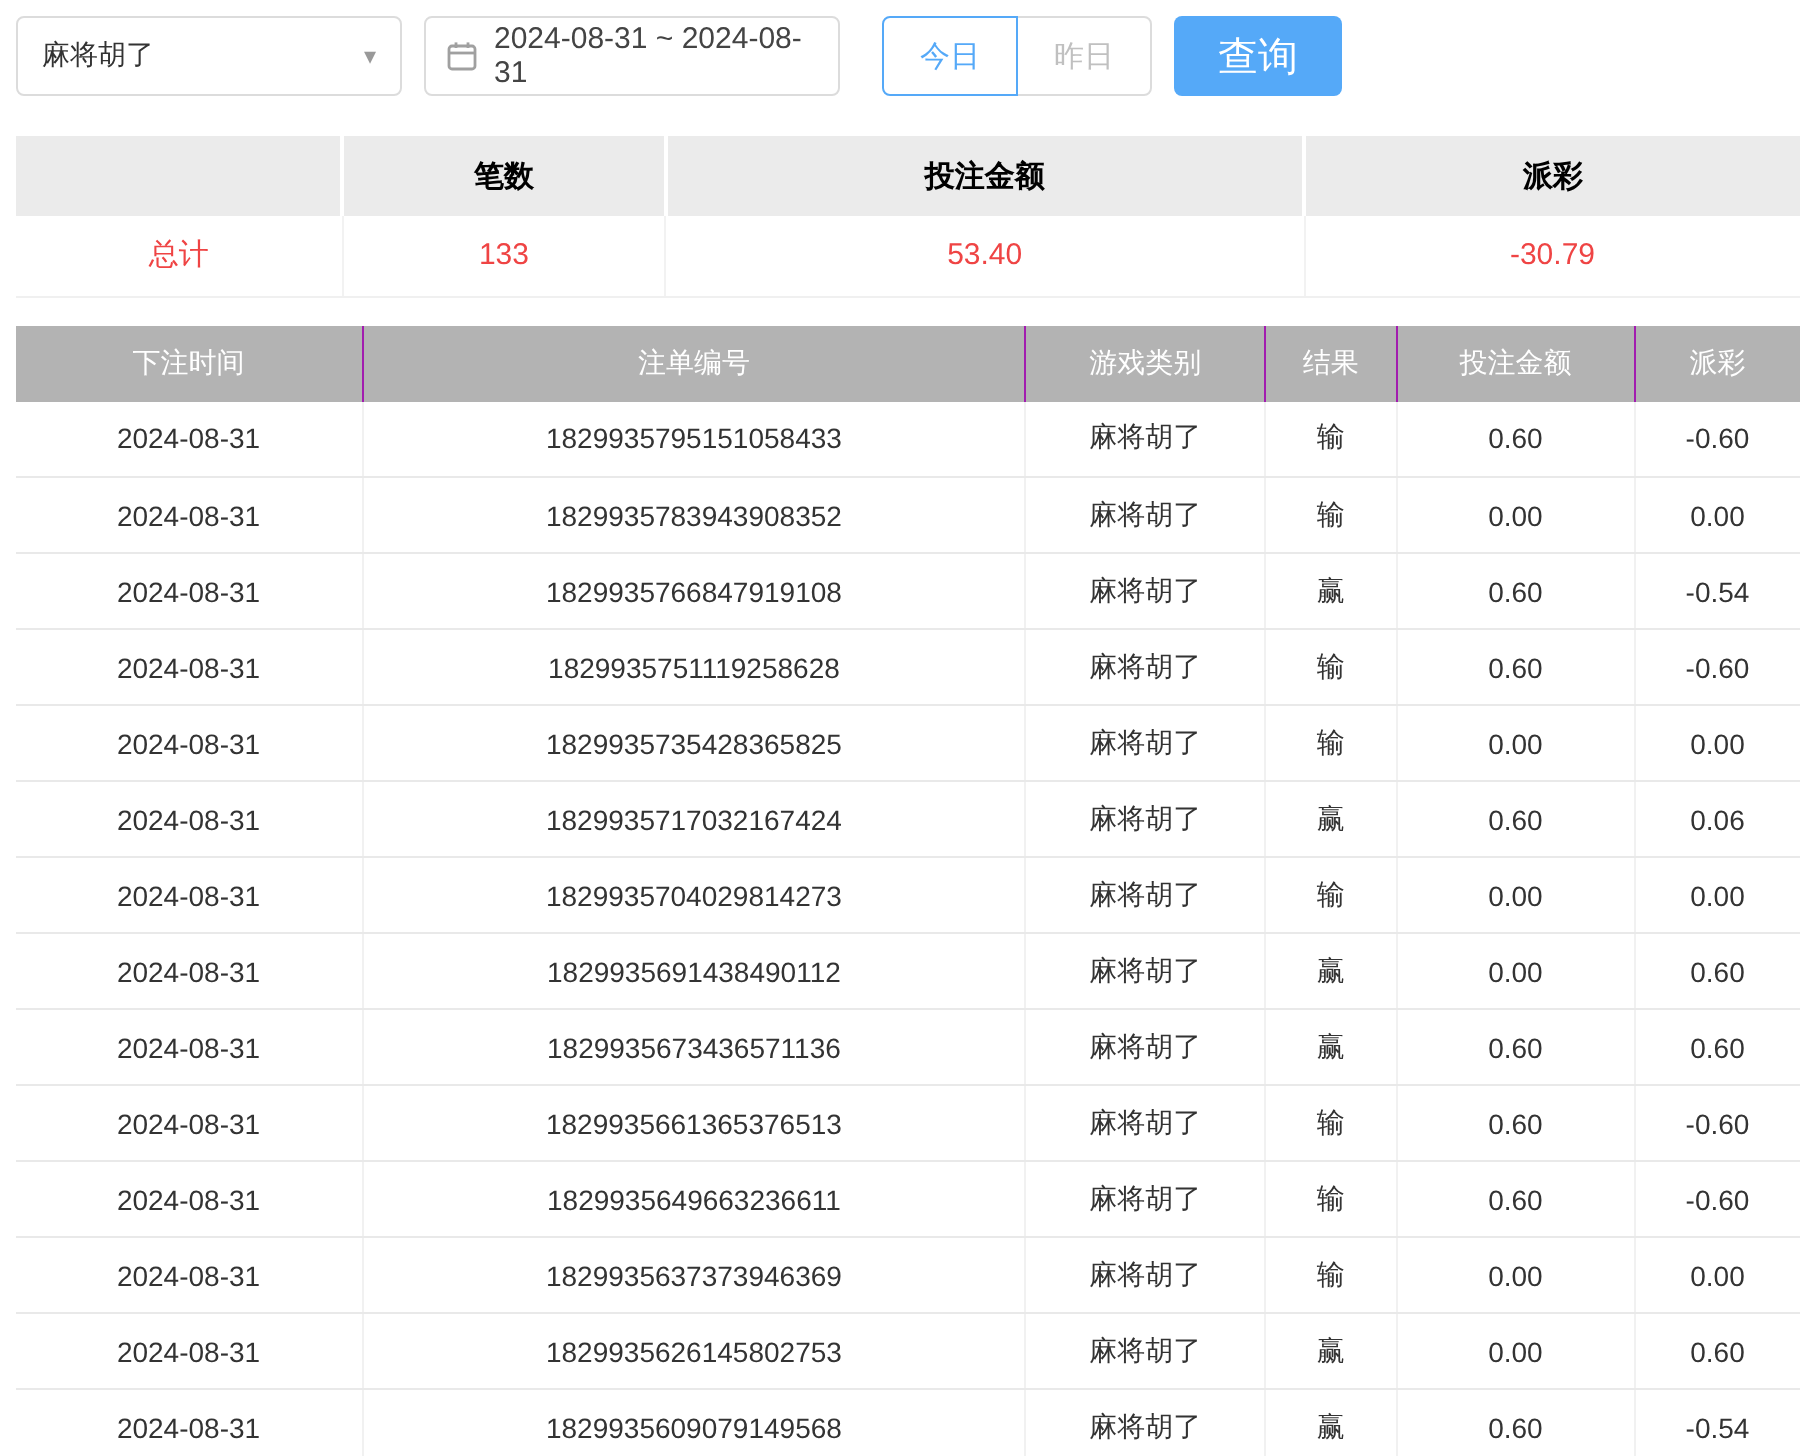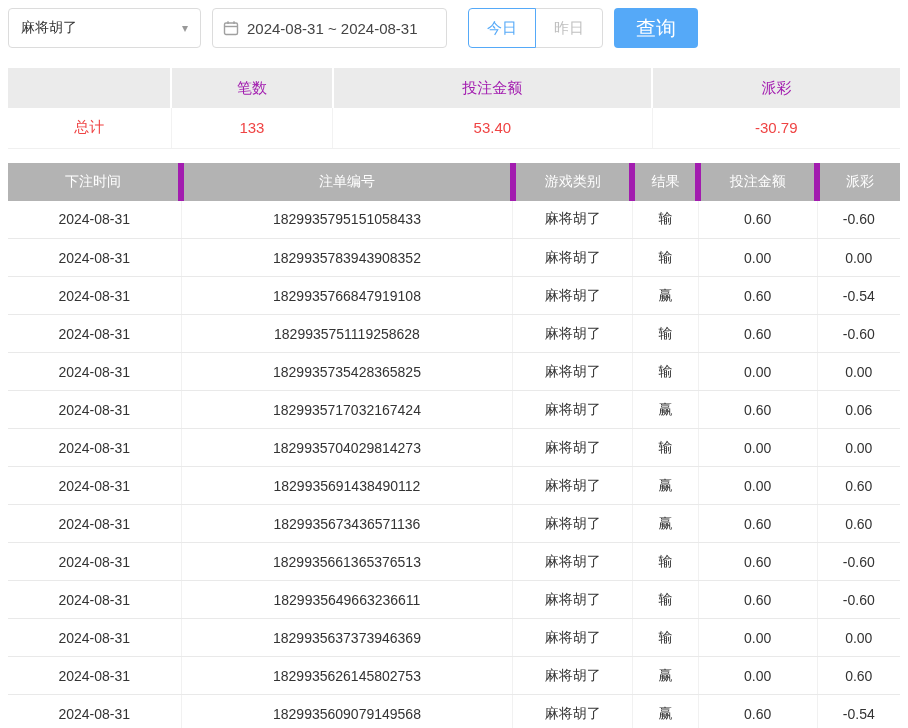--- a/index.html
+++ b/index.html
@@ -9,21 +9,21 @@
 
   
   .toolbar { display: flex; align-items: center; height: 40px; }
   .select-box {
     width: 193px; height: 40px; border: 1px solid #dcdcdc; border-radius: 4px;
     display: flex; align-items: center; justify-content: space-between;
     padding: 0 12px; font-size: 14px; cursor: pointer; background: #fff;
   }
   .caret { color: #999; font-size: 12px; }
   .date-box {
-    margin-left: 11px; width: 235px; height: 40px; border: 1px solid #dcdcdc;
+    margin-left: 11px; width: 208px; height: 40px; border: 1px solid #dcdcdc;
     border-radius: 4px; display: flex; align-items: center; padding: 0 10px;
     font-size: 15px; color: #444; background: #fff; cursor: pointer;
   }
   .date-box svg { margin-right: 8px; flex: none; }
   .btn-group { display: flex; margin-left: 21px; justify-content: center; }
   .btn-group .qbtn {
     height: 40px; padding: 0 18px; background: #fff; border: 1px solid #dcdcdc;
     font-size: 15px; color: #c0c0c0; cursor: pointer; margin-left: -1px;
     font-family: inherit;
   }
@@ -34,35 +34,35 @@
   }
   .query-btn {
     margin-left: 11px; height: 40px; padding: 0 22px; background: var(--accent);
     color: #fff; border: none; border-radius: 4px; font-size: 20px; cursor: pointer;
     font-family: inherit;
   }
 
   
   .summary { width: 100%; border-collapse: collapse; margin-top: 20px; table-layout: fixed; font-size: 15px; }
   .summary th {
-    background: #ebebeb; height: 40px; font-weight: normal; color: #a21caf;
+    background: #ebebeb; height: 40px; font-weight: bold; color: #000000;
     border-left: 2px solid #fff;
   }
   .summary th:first-child { border-left: none; }
   .summary td {
     background: #fff; height: 40px; text-align: center; color: #ef4444;
     border-bottom: 1px solid #f0f0f0; border-left: 1px solid #f2f2f2;
   }
   .summary td:first-child { border-left: none; }
 
   
   .bet-table { width: 100%; border-collapse: collapse; margin-top: 14px; table-layout: fixed; font-size: 14px; }
   .bet-table th {
     background: #b3b3b3; color: #fff; height: 38px; font-weight: normal;
-    border-left: 6px solid #a21caf; font-size: 14px;
+    border-left: 1px solid #a21caf; font-size: 14px;
   }
   .bet-table th:first-child { border-left: none; }
   .bet-table td {
     height: 38px; text-align: center; color: #333;
     border-bottom: 1px solid #e9e9e9; border-left: 1px solid #f1f1f1;
   }
   .bet-table td:first-child { border-left: none; }
   .neg { color: #f04b55; }
 </style>
 </head>

